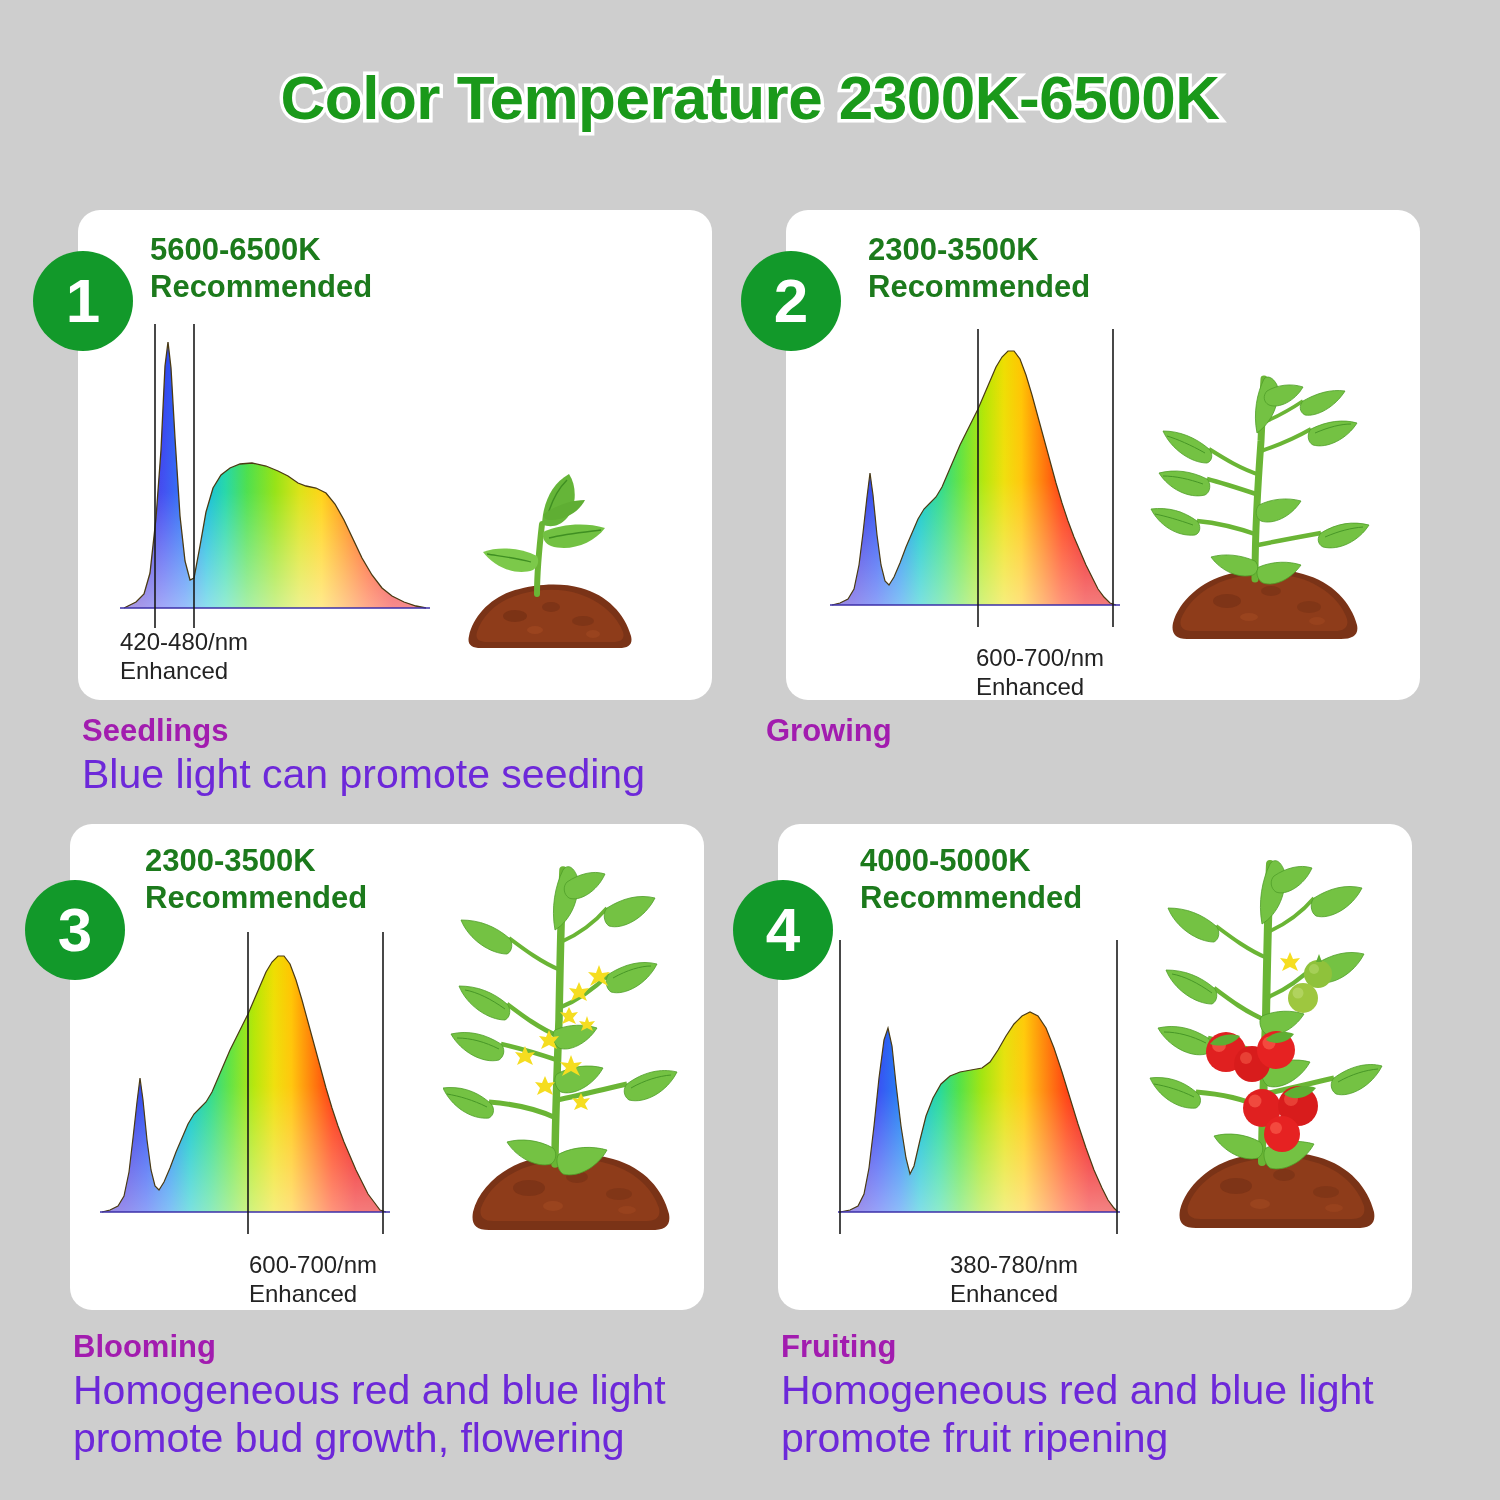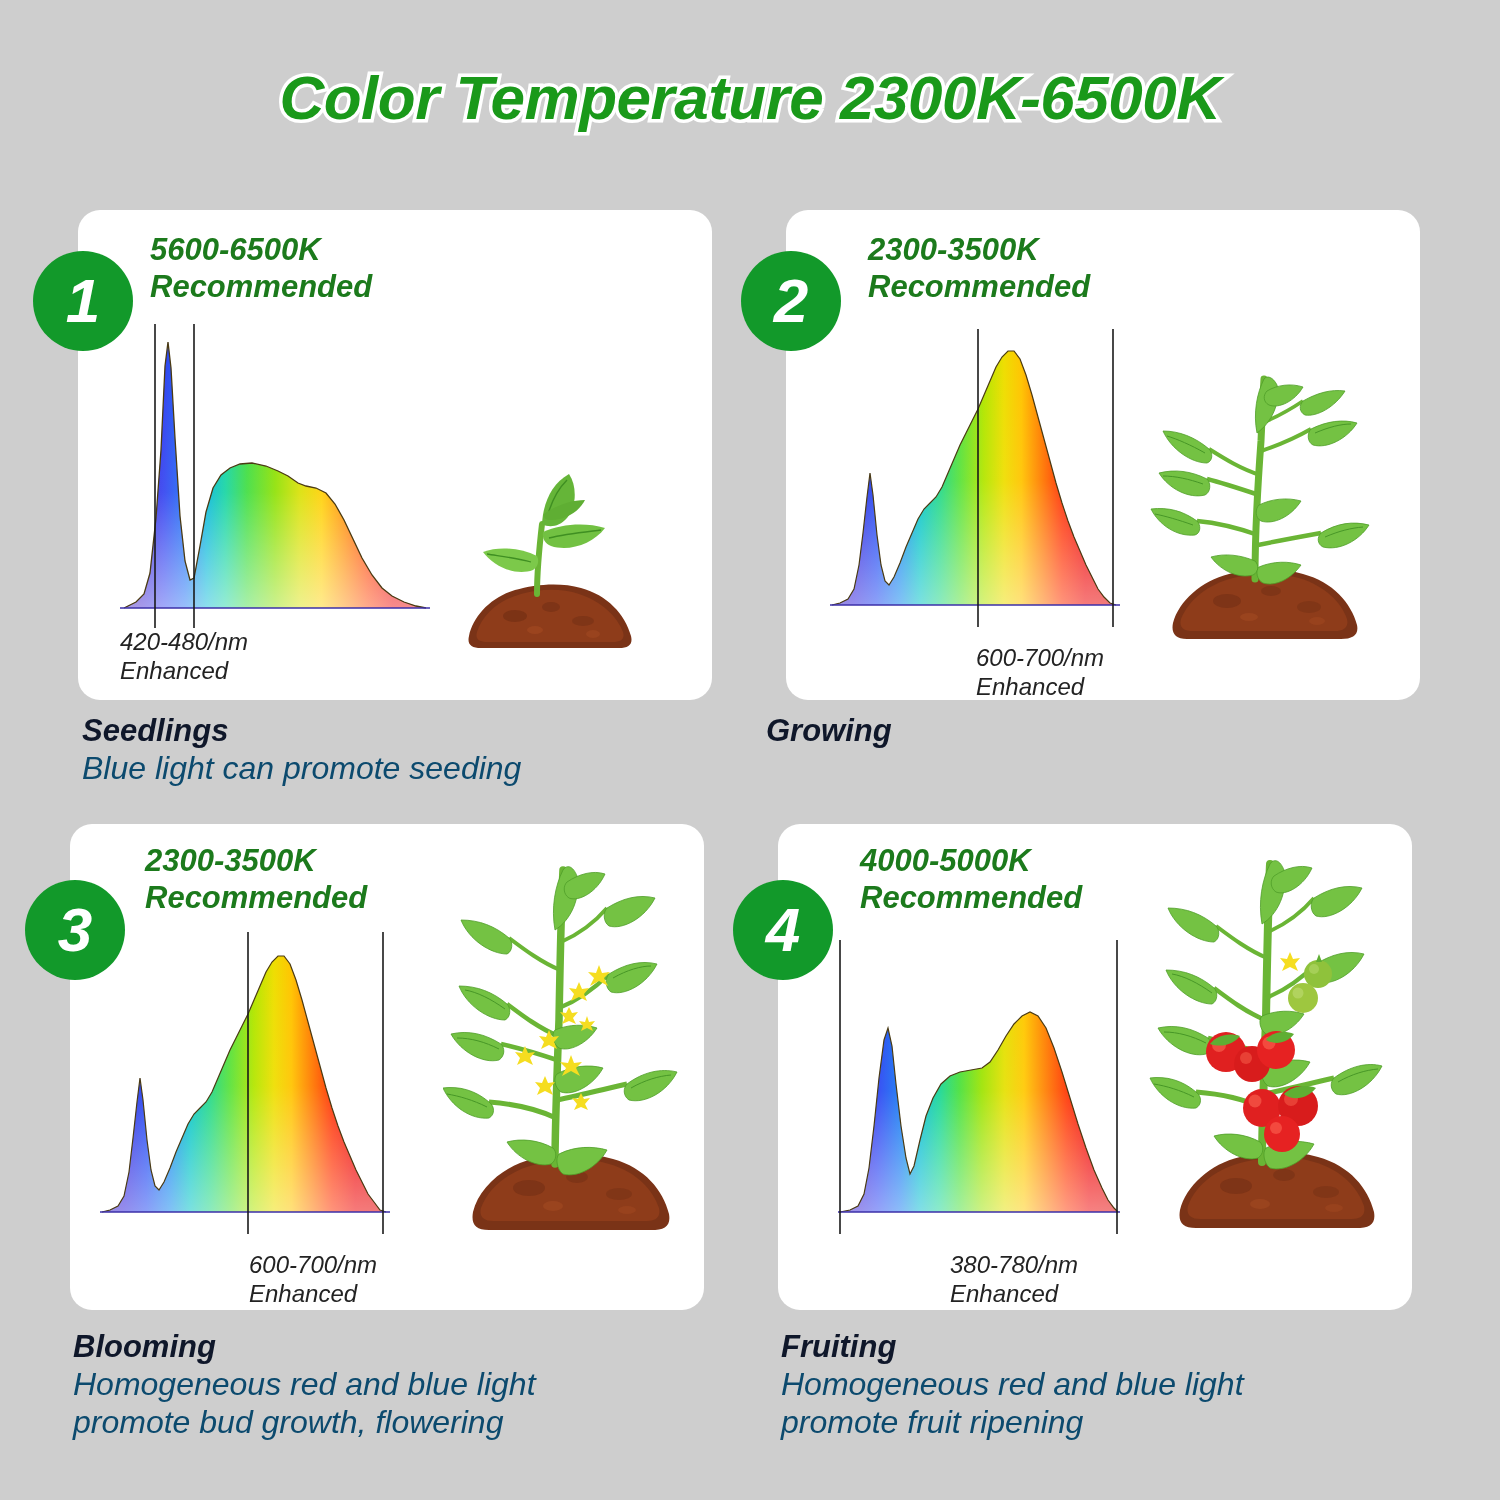--- a/index.html
+++ b/index.html
@@ -2,21 +2,21 @@
 <html><head>
 <meta charset="utf-8">
 <style>
   * { box-sizing: border-box; margin: 0; padding: 0; }
   html, body {
     width: 1500px; height: 1500px;
     background: #cecece;
     font-family: "Liberation Sans", sans-serif;
     overflow: hidden;
   }
-  .page { position: relative; width: 1500px; height: 1500px; font-style: italic; }
+  .page { position: relative; width: 1500px; height: 1500px; }
 
   
   .title {
     position: absolute;
     left: 0; top: 62px; width: 1500px;
     text-align: center;
     font-size: 62px;
     font-weight: bold;
     letter-spacing: -0.5px;
     color: #1a991a;
@@ -103,26 +103,26 @@
 
   
   .caption { position: absolute; z-index: 3; }
   .caption-1 { left: 82px;  top: 712px; }
   .caption-2 { left: 766px; top: 712px; }
   .caption-3 { left: 73px;  top: 1328px; }
   .caption-4 { left: 781px; top: 1328px; }
   .caption .stage {
     font-size: 31px;
     font-weight: bold;
-    color: #0f172a;
+    color: #a21caf;
     line-height: 1.22;
   }
   .caption .desc {
-    font-size: 32px;
-    color: #0c4a6e;
+    font-size: 41px;
+    color: #6d28d9;
     line-height: 1.18;
     white-space: pre-line;
   }
 </style>
 </head>
 <body>
 
 <div class="page">
 
   <div class="title">Color Temperature 2300K-6500K</div>

